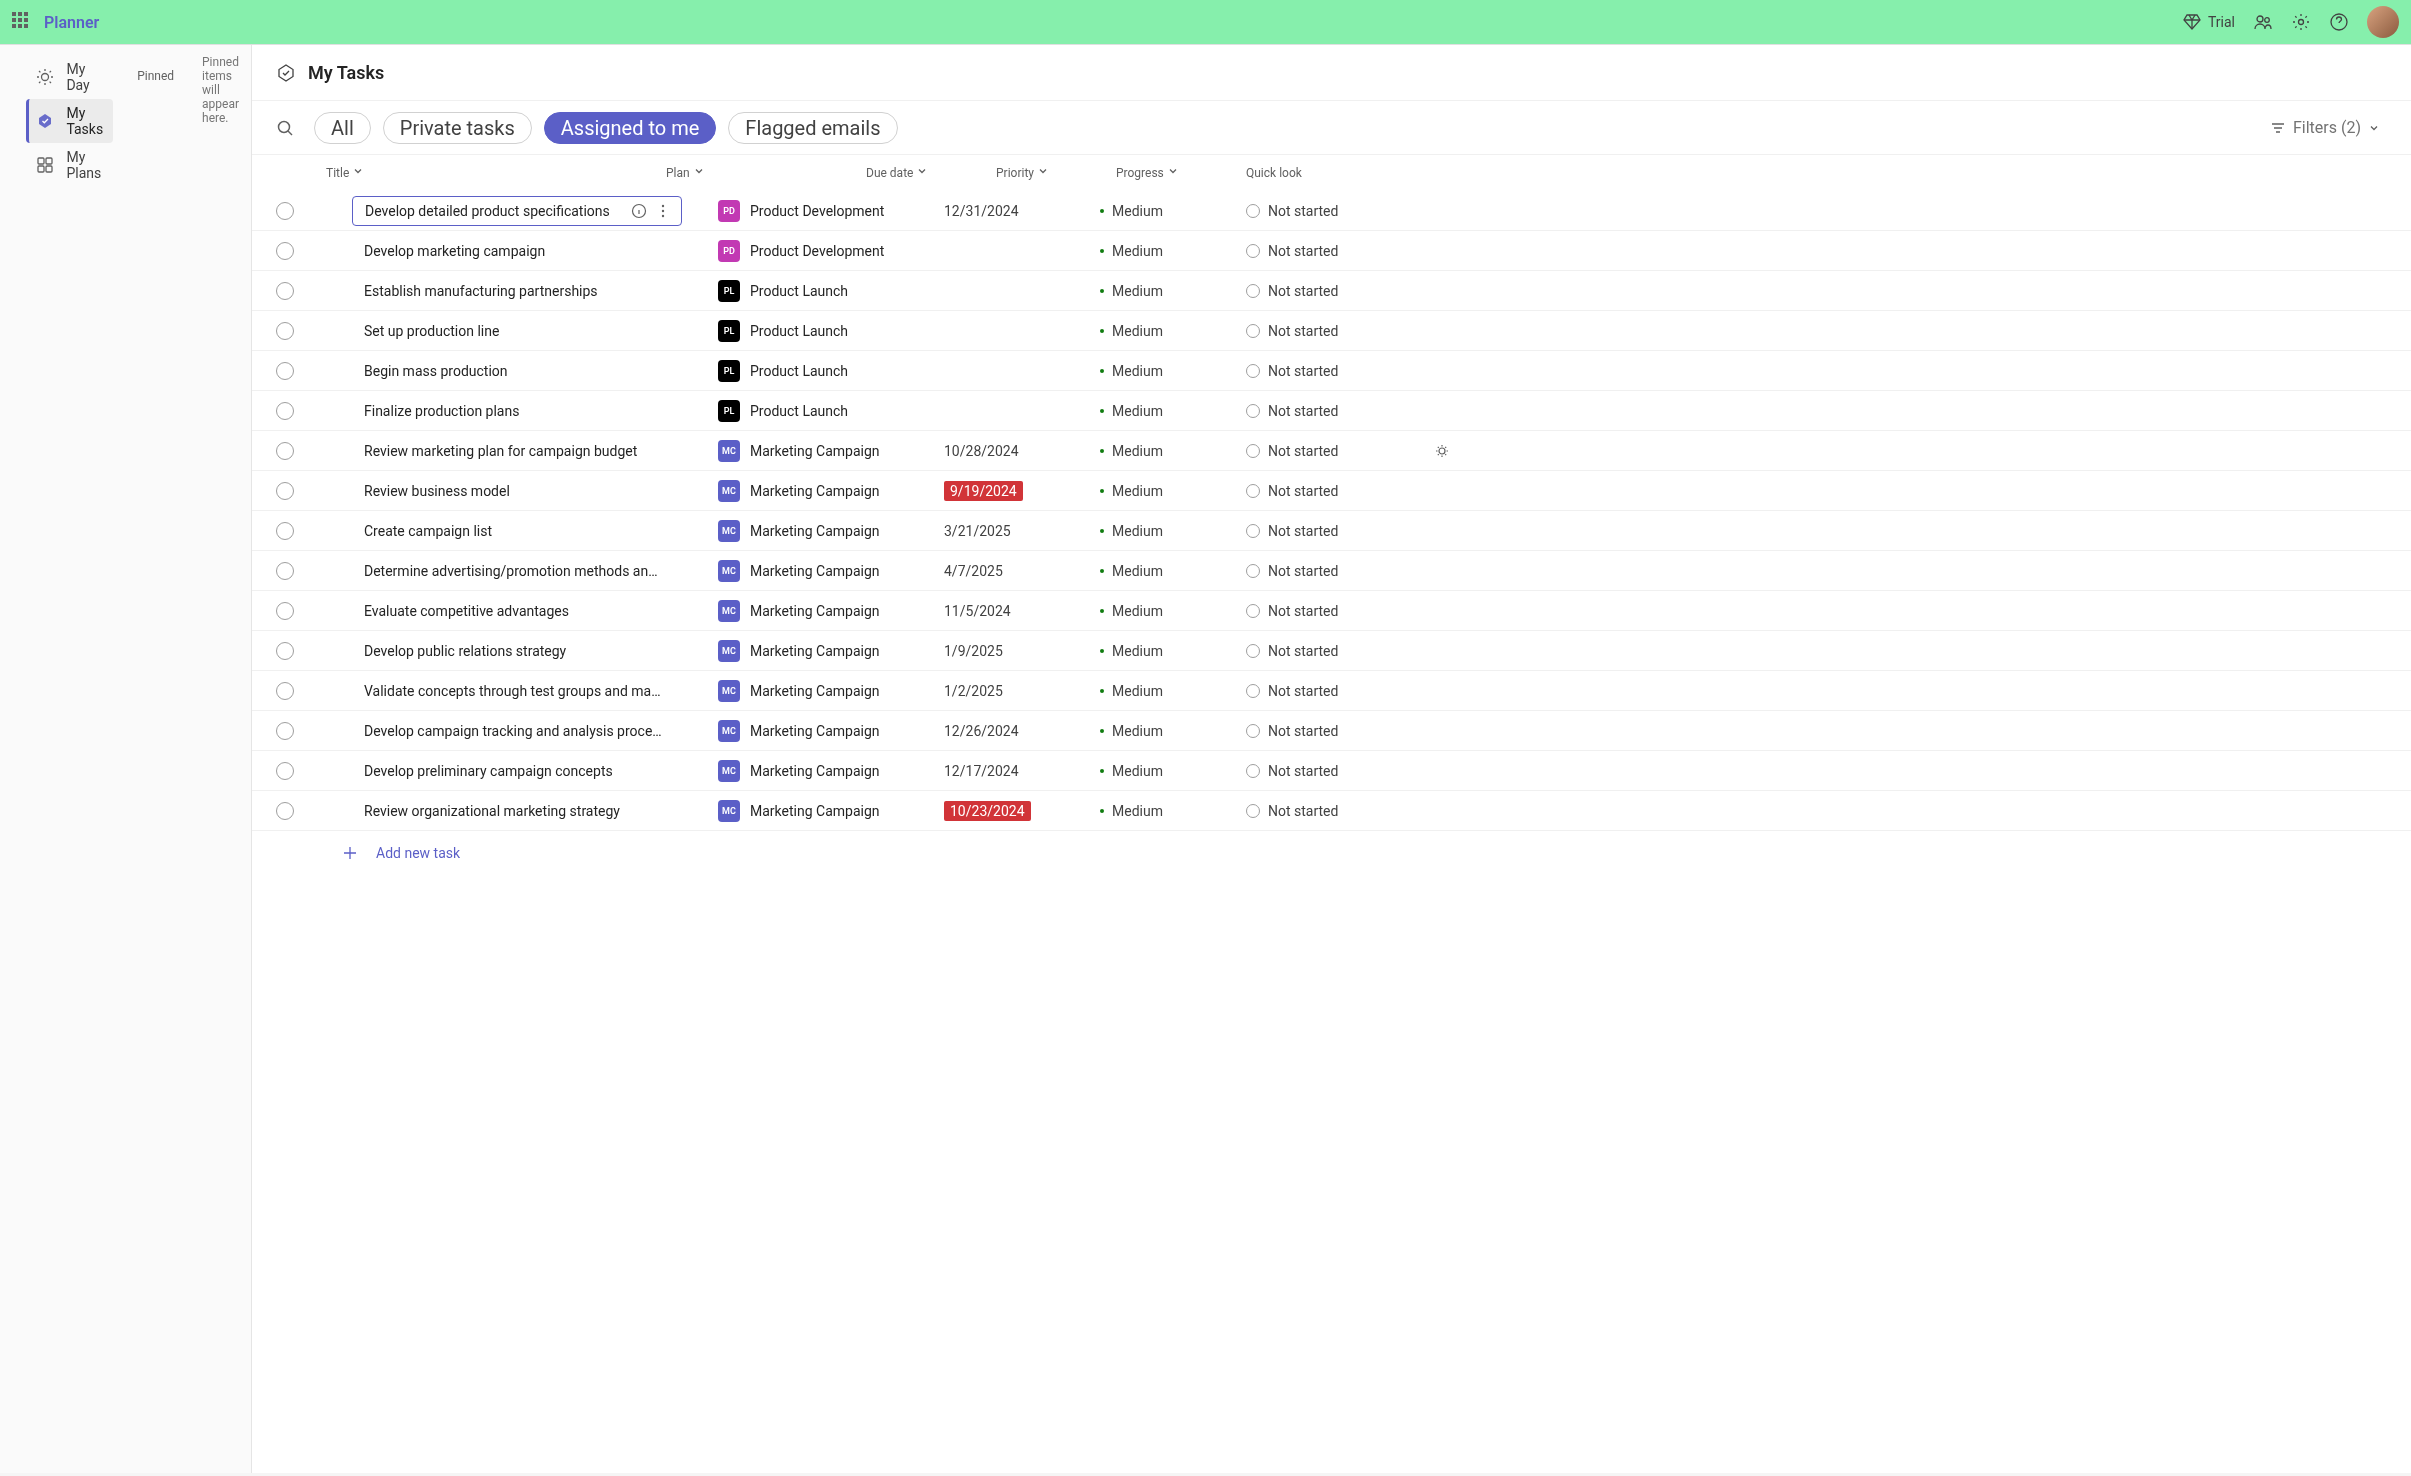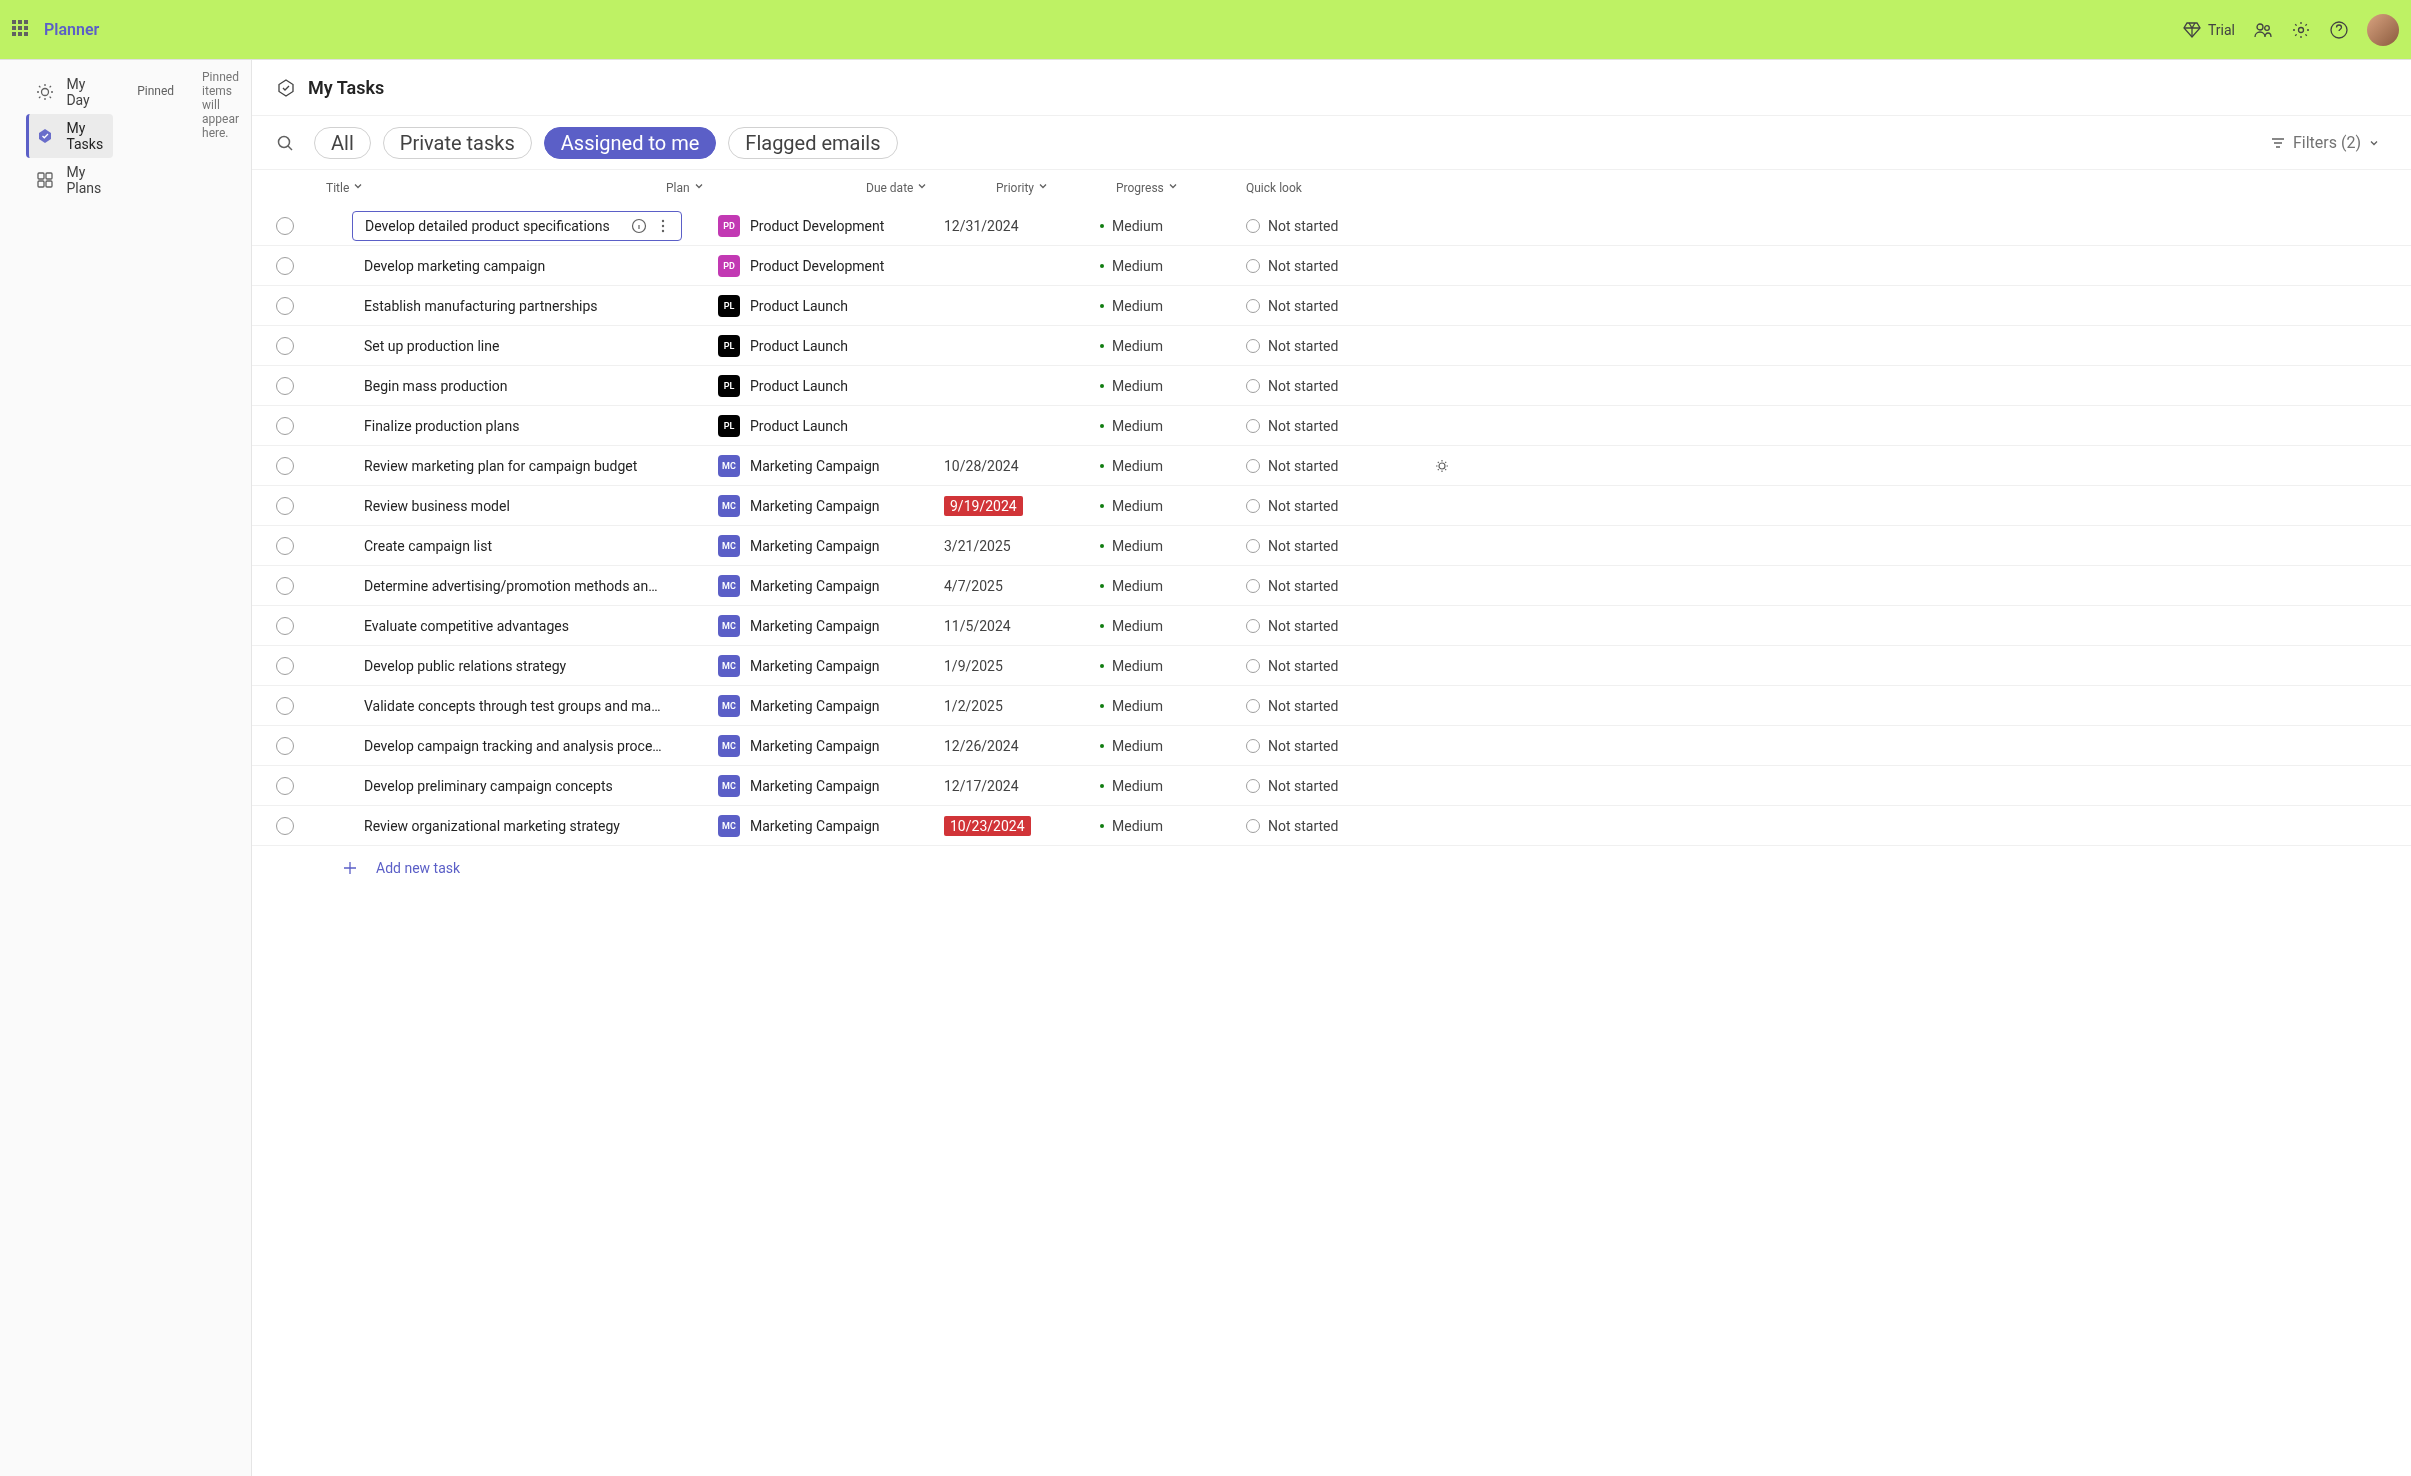--- a/index.html
+++ b/index.html
@@ -1,19 +1,19 @@
 <!DOCTYPE html>
 <html><head>
 <meta charset="utf-8">
 <style>
 * { margin:0; padding:0; box-sizing:border-box; font-family:"Segoe UI",-apple-system,BlinkMacSystemFont,Roboto,Arial,sans-serif; }
 body { background:#f5f5f5; color:#242424; font-size:14px; overflow:hidden; }
 
 
-.topbar { height:60px; background:#bef264; display:flex; align-items:center; padding:0 12px; border-bottom:1px solid #e0e0e0; }
+.topbar { height:45px; background:#86efac; display:flex; align-items:center; padding:0 12px; border-bottom:1px solid #e0e0e0; }
 .waffle { width:20px; height:20px; display:grid; grid-template-columns:repeat(3,4px); grid-template-rows:repeat(3,4px); gap:2px; cursor:pointer; margin-right:12px;}
 .waffle span{background:#616161;width:4px;height:4px;}
 .app-name{color:#5b5fc7;font-size:16px;font-weight:600;}
 .topbar-spacer{flex:1;}
 .topbar-right{display:flex;align-items:center;gap:18px;}
 .trial-wrap{display:flex;align-items:center;gap:6px;color:#424242;cursor:pointer;}
 .top-icon{width:20px;height:20px;display:flex;align-items:center;justify-content:center;cursor:pointer;color:#424242;}
 .avatar{width:32px;height:32px;border-radius:50%;background:linear-gradient(135deg,#d9a380,#8a5a3e);cursor:pointer;overflow:hidden;display:flex;align-items:center;justify-content:center;color:#fff;font-size:12px;font-weight:600;}
 
 

